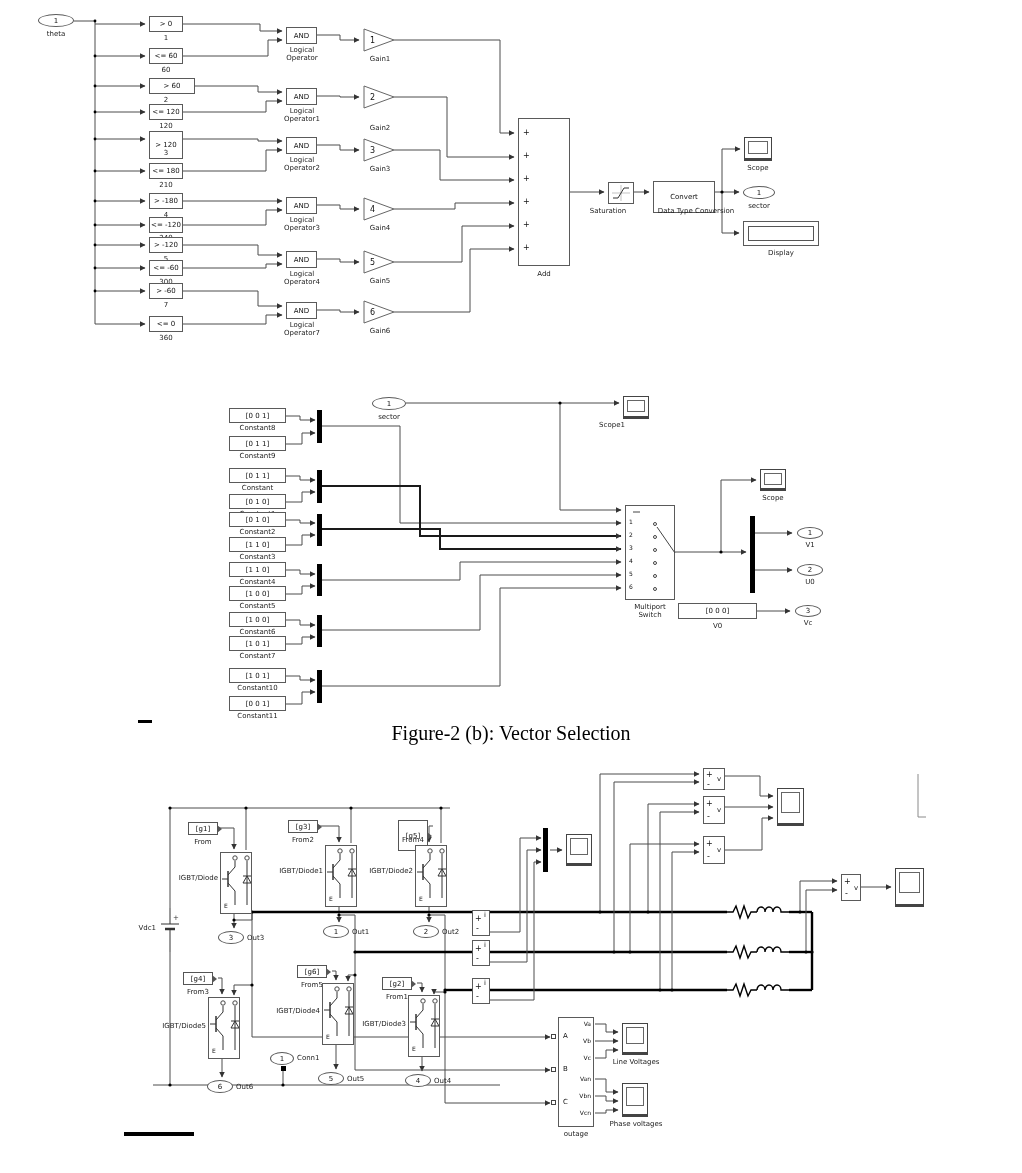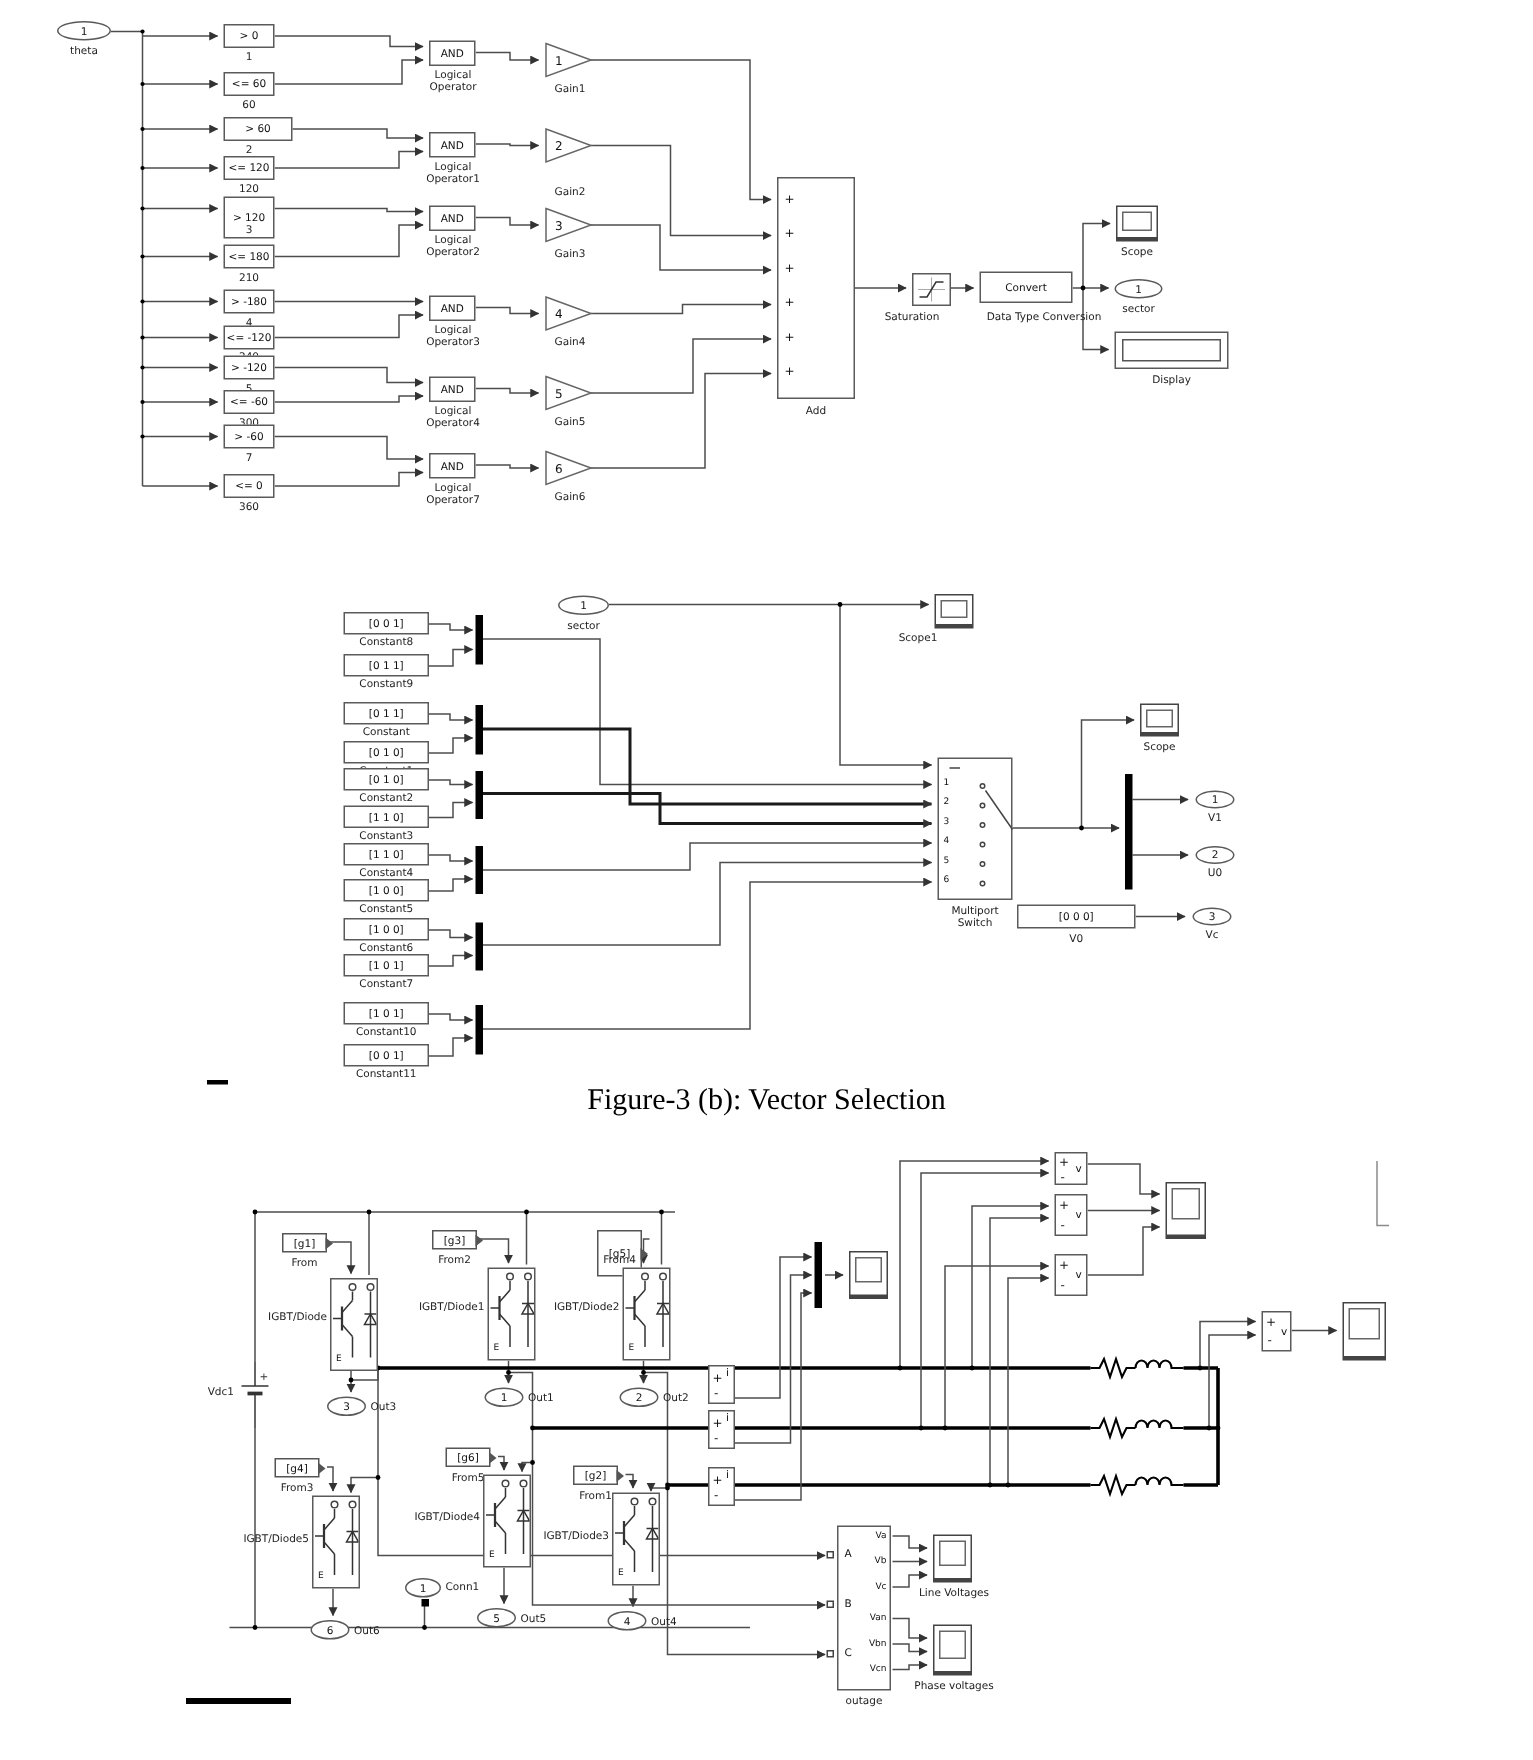--- a/index.html
+++ b/index.html
@@ -185,21 +185,21 @@
 </div>
 <div class="l" style="left:518px;top:270px;width:52px">Add</div>
 
 <div class="b" style="left:608px;top:182px;width:26px;height:22px"><svg width="24" height="20">
           <line x1="12" y1="2" x2="12" y2="18" stroke="#aaa" stroke-width="0.7"></line>
           <line x1="3" y1="10" x2="21" y2="10" stroke="#aaa" stroke-width="0.7"></line>
           <polyline points="4,15 9,15 15,5 20,5" fill="none" stroke="#333"></polyline>
         </svg></div>
 <div class="l" style="left:578px;top:207px;width:60px">Saturation</div>
 
-<div class="b" style="left:653px;top:181px;width:62px;height:21px"><span>Convert</span></div>
+<div class="b" style="left:653px;top:181px;width:62px;height:32px"><span>Convert</span></div>
 <div class="l" style="left:640px;top:207px;width:112px">Data Type Conversion</div>
 
 <div class="scope" style="left:744px;top:137px;width:28px;height:24px">
         <div class="scr"></div>
       </div>
 <div class="l" style="left:727px;top:164px;width:62px">Scope</div>
 
 <div class="b el" style="left:743px;top:186px;width:32px;height:13px"><span>1</span></div>
 <div class="l" style="left:727px;top:202px;width:64px">sector</div>
 
@@ -313,21 +313,21 @@
 <div class="l" style="left:795px;top:151px;width:30px">V1</div>
 <div class="b el" style="left:797px;top:174px;width:26px;height:12px"><span>2</span></div>
 <div class="l" style="left:795px;top:188px;width:30px">U0</div>
 <div class="b el" style="left:795px;top:215px;width:26px;height:12px"><span>3</span></div>
 <div class="l" style="left:793px;top:229px;width:30px">Vc</div>
 
 <div class="b" style="left:678px;top:213px;width:79px;height:16px"><span>[0 0 0]</span></div>
 <div class="l" style="left:678px;top:232px;width:79px">V0</div>
 
 <div class="dash" style="left:138px;top:330px;width:14px;height:3px"></div>
-<div class="cap" style="top:332px">Figure-3 (b): Vector Selection</div>
+<div class="cap" style="top:332px">Figure-2 (b): Vector Selection</div>
 </div>
 
 <div class="fig" style="top:760px;height:413px">
 
 <svg class="wires" width="1022" height="413">
 <defs>
           <marker id="aC" markerWidth="7" markerHeight="7" refX="5.5" refY="3" orient="auto" markerUnits="userSpaceOnUse">
             <path d="M0,0 L6,3 L0,6 z" fill="#333"></path>
           </marker>
         </defs>

